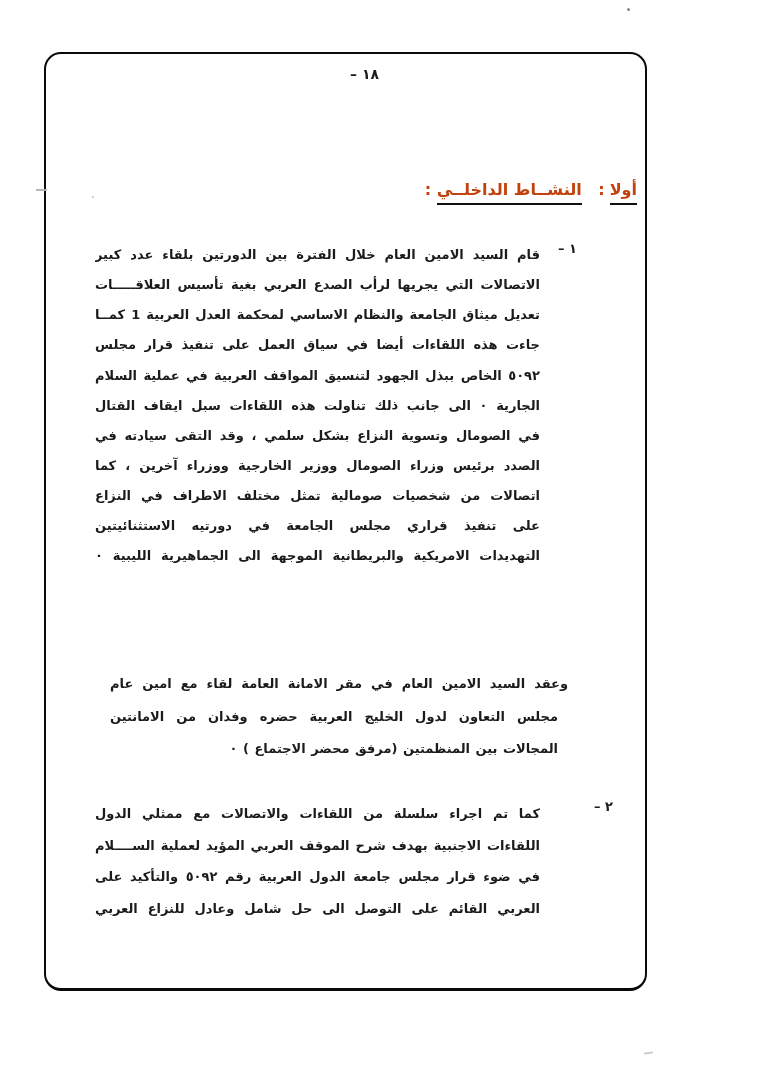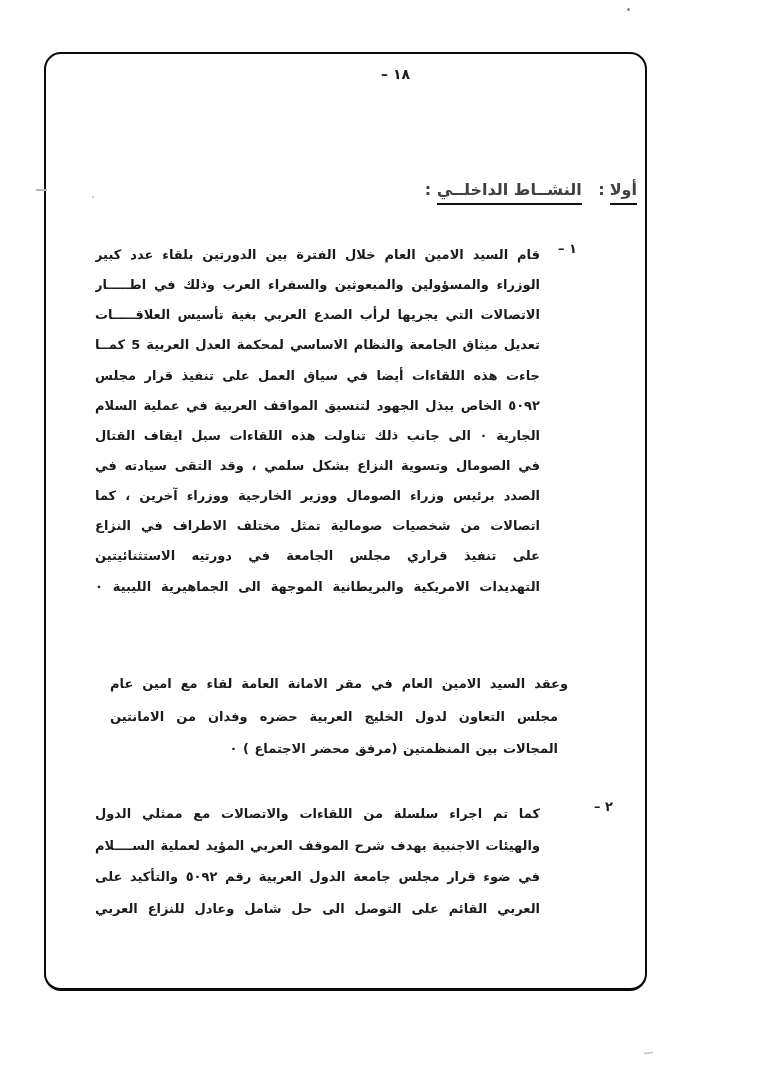--- a/index.html
+++ b/index.html
@@ -9,26 +9,26 @@
     font-family:"DejaVu Sans","Liberation Sans",sans-serif;
     color:#161616;
   }
   .frame{
     position:absolute;left:44px;top:52px;width:599px;height:934px;
     border:2px solid #0a0a0a;border-bottom-width:3px;border-radius:17px;
     background:transparent;
   }
   .pageno{
     position:absolute;left:350px;top:66px;width:60px;
-    font-size:14px;font-weight:700;text-align:right;
+    font-size:14px;font-weight:700;text-align:left;
     letter-spacing:2px;color:#1c1c1c;
   }
   .heading{
     position:absolute;right:121px;top:180px;direction:rtl;
-    font-size:16px;font-weight:700;white-space:nowrap;color:#404040;
+    font-size:16px;font-weight:700;white-space:nowrap;color:#c2410c;
   }
   .heading .u{border-bottom:2px solid #111;padding-bottom:4px;}
   .heading .sep{margin:0 5px;}
   .heading .title{margin-right:6px;}
   .para{
     position:absolute;left:95px;width:445px;direction:rtl;
     font-size:13px;font-weight:700;color:#1b1b1b;
   }
   .para .line{
     overflow:hidden;
@@ -67,41 +67,40 @@
   <div class="heading" dir="rtl">
     <span class="u">أولا</span><span class="sep">:</span>
     <span class="u title">النشــاط الداخلــي</span>
     <span>:</span>
   </div>
 
   <div id="paras">
       <div class="para p0" dir="rtl">
         <span class="marker">١ –</span>
         <div class="line">قام السيد الامين العام خلال الفترة بين الدورتين بلقاء عدد كبير مـــن</div>
-        <div class="line">الوزراء والمسؤولين والمبعوثين والسفراء العرب وذلك في اطـــــار</div>
         <div class="line">الاتصالات التي يجريها لرأب الصدع العربي بغية تأسيس العلاقـــــات</div>
-        <div class="line">تعديل ميثاق الجامعة والنظام الاساسي لمحكمة العدل العربية 5 كمــا</div>
+        <div class="line">تعديل ميثاق الجامعة والنظام الاساسي لمحكمة العدل العربية 1 كمــا</div>
         <div class="line">جاءت هذه اللقاءات أيضا في سياق العمل على تنفيذ قرار مجلس الجامعة</div>
         <div class="line">٥٠٩٢ الخاص ببذل الجهود لتنسيق المواقف العربية في عملية السلام</div>
         <div class="line">الجارية ٠ الى جانب ذلك تناولت هذه اللقاءات سبل ايقاف القتال الدائر</div>
         <div class="line">في الصومال وتسوية النزاع بشكل سلمي ، وقد التقى سيادته في هــــذا</div>
         <div class="line">الصدد برئيس وزراء الصومال ووزير الخارجية ووزراء آخرين ، كما تلقى</div>
         <div class="line">اتصالات من شخصيات صومالية تمثل مختلف الاطراف في النزاع الدائــــر</div>
         <div class="line">على تنفيذ قراري مجلس الجامعة في دورتيه الاستثنائيتين بخصـــــــوص</div>
         <div class="line">التهديدات الامريكية والبريطانية الموجهة الى الجماهيرية الليبية ٠</div>
       </div>
       <div class="para pm" dir="rtl">
         <div class="line">وعقد السيد الامين العام في مقر الامانة العامة لقاء مع امين عام</div>
         <div class="line">مجلس التعاون لدول الخليج العربية حضره وفدان من الامانتين للجامعــة</div>
         <div class="line short">المجالات بين المنظمتين (مرفق محضر الاجتماع ) ٠</div>
       </div>
       <div class="para p2c" dir="rtl">
         <span class="marker">٢ –</span>
         <div class="line">كما تم اجراء سلسلة من اللقاءات والاتصالات مع ممثلي الدول والمنظمات</div>
-        <div class="line">والهيئات الاجنبية بهدف شرح الموقف العربي المؤيد لعملية الســــلام</div>
+        <div class="line">اللقاءات الاجنبية بهدف شرح الموقف العربي المؤيد لعملية الســــلام</div>
         <div class="line">في ضوء قرار مجلس جامعة الدول العربية رقم ٥٠٩٢ والتأكيد على الموقف</div>
         <div class="line">العربي القائم على التوصل الى حل شامل وعادل للنزاع العربي الاسرائيلي ٠</div>
       </div>
     </div>
 
   <div class="speck s1"></div>
   <div class="speck s2"></div>
   <div class="speck s3"></div>
   <div class="speck s4"></div>
 

